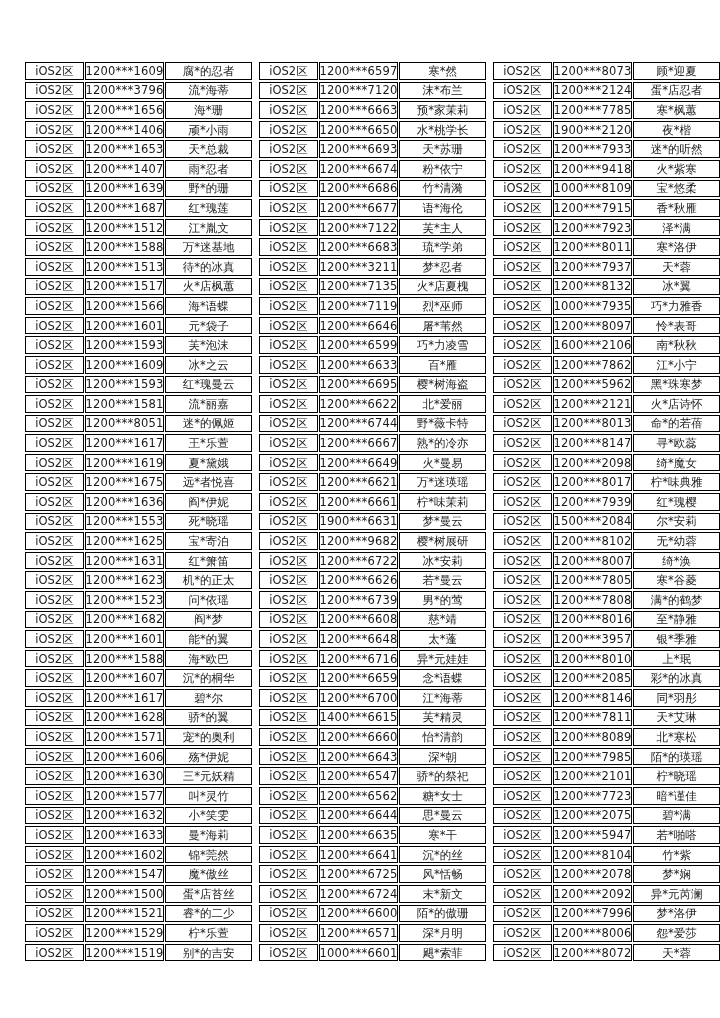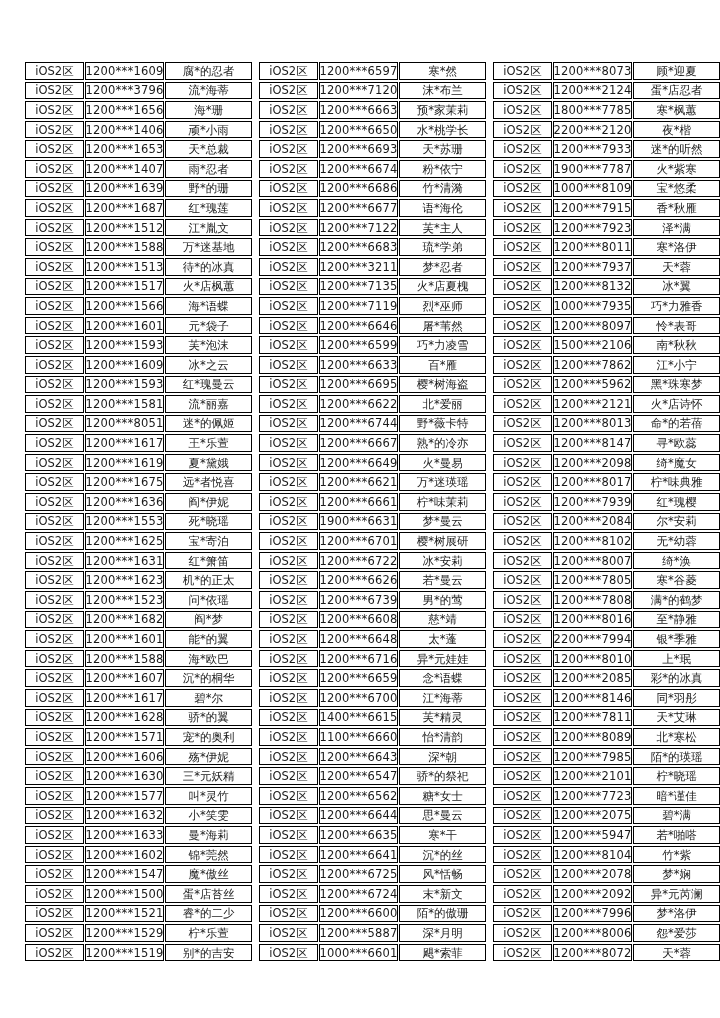--- a/index.html
+++ b/index.html
@@ -403,21 +403,21 @@
           <div class="cell account">1200***6661</div>
           <div class="cell name">柠*味茉莉</div>
         </div>
         <div class="table-row">
           <div class="cell zone">iOS2区</div>
           <div class="cell account">1900***6631</div>
           <div class="cell name">梦*曼云</div>
         </div>
         <div class="table-row">
           <div class="cell zone">iOS2区</div>
-          <div class="cell account">1200***6701</div>
+          <div class="cell account">1200***9682</div>
           <div class="cell name">樱*树展研</div>
         </div>
         <div class="table-row">
           <div class="cell zone">iOS2区</div>
           <div class="cell account">1200***6722</div>
           <div class="cell name">冰*安莉</div>
         </div>
         <div class="table-row">
           <div class="cell zone">iOS2区</div>
           <div class="cell account">1200***6626</div>
@@ -453,21 +453,21 @@
           <div class="cell account">1200***6700</div>
           <div class="cell name">江*海蒂</div>
         </div>
         <div class="table-row">
           <div class="cell zone">iOS2区</div>
           <div class="cell account">1400***6615</div>
           <div class="cell name">芙*精灵</div>
         </div>
         <div class="table-row">
           <div class="cell zone">iOS2区</div>
-          <div class="cell account">1100***6660</div>
+          <div class="cell account">1200***6660</div>
           <div class="cell name">怡*清韵</div>
         </div>
         <div class="table-row">
           <div class="cell zone">iOS2区</div>
           <div class="cell account">1200***6643</div>
           <div class="cell name">深*朝</div>
         </div>
         <div class="table-row">
           <div class="cell zone">iOS2区</div>
           <div class="cell account">1200***6547</div>
@@ -503,21 +503,21 @@
           <div class="cell account">1200***6724</div>
           <div class="cell name">末*新文</div>
         </div>
         <div class="table-row">
           <div class="cell zone">iOS2区</div>
           <div class="cell account">1200***6600</div>
           <div class="cell name">陌*的傲珊</div>
         </div>
         <div class="table-row">
           <div class="cell zone">iOS2区</div>
-          <div class="cell account">1200***5887</div>
+          <div class="cell account">1200***6571</div>
           <div class="cell name">深*月明</div>
         </div>
         <div class="table-row">
           <div class="cell zone">iOS2区</div>
           <div class="cell account">1000***6601</div>
           <div class="cell name">飓*索菲</div>
         </div>
       </div>
       <div class="player-table">
         <div class="table-row">
@@ -525,36 +525,36 @@
           <div class="cell account">1200***8073</div>
           <div class="cell name">顾*迎夏</div>
         </div>
         <div class="table-row">
           <div class="cell zone">iOS2区</div>
           <div class="cell account">1200***2124</div>
           <div class="cell name">蛋*店忍者</div>
         </div>
         <div class="table-row">
           <div class="cell zone">iOS2区</div>
-          <div class="cell account">1800***7785</div>
+          <div class="cell account">1200***7785</div>
           <div class="cell name">寒*枫蕙</div>
         </div>
         <div class="table-row">
           <div class="cell zone">iOS2区</div>
-          <div class="cell account">2200***2120</div>
+          <div class="cell account">1900***2120</div>
           <div class="cell name">夜*楷</div>
         </div>
         <div class="table-row">
           <div class="cell zone">iOS2区</div>
           <div class="cell account">1200***7933</div>
           <div class="cell name">迷*的听然</div>
         </div>
         <div class="table-row">
           <div class="cell zone">iOS2区</div>
-          <div class="cell account">1900***7787</div>
+          <div class="cell account">1200***9418</div>
           <div class="cell name">火*紫寒</div>
         </div>
         <div class="table-row">
           <div class="cell zone">iOS2区</div>
           <div class="cell account">1000***8109</div>
           <div class="cell name">宝*悠柔</div>
         </div>
         <div class="table-row">
           <div class="cell zone">iOS2区</div>
           <div class="cell account">1200***7915</div>
@@ -585,21 +585,21 @@
           <div class="cell account">1000***7935</div>
           <div class="cell name">巧*力雅香</div>
         </div>
         <div class="table-row">
           <div class="cell zone">iOS2区</div>
           <div class="cell account">1200***8097</div>
           <div class="cell name">怜*表哥</div>
         </div>
         <div class="table-row">
           <div class="cell zone">iOS2区</div>
-          <div class="cell account">1500***2106</div>
+          <div class="cell account">1600***2106</div>
           <div class="cell name">南*秋秋</div>
         </div>
         <div class="table-row">
           <div class="cell zone">iOS2区</div>
           <div class="cell account">1200***7862</div>
           <div class="cell name">江*小宁</div>
         </div>
         <div class="table-row">
           <div class="cell zone">iOS2区</div>
           <div class="cell account">1200***5962</div>
@@ -630,21 +630,21 @@
           <div class="cell account">1200***8017</div>
           <div class="cell name">柠*味典雅</div>
         </div>
         <div class="table-row">
           <div class="cell zone">iOS2区</div>
           <div class="cell account">1200***7939</div>
           <div class="cell name">红*瑰樱</div>
         </div>
         <div class="table-row">
           <div class="cell zone">iOS2区</div>
-          <div class="cell account">1200***2084</div>
+          <div class="cell account">1500***2084</div>
           <div class="cell name">尔*安莉</div>
         </div>
         <div class="table-row">
           <div class="cell zone">iOS2区</div>
           <div class="cell account">1200***8102</div>
           <div class="cell name">无*幼蓉</div>
         </div>
         <div class="table-row">
           <div class="cell zone">iOS2区</div>
           <div class="cell account">1200***8007</div>
@@ -660,21 +660,21 @@
           <div class="cell account">1200***7808</div>
           <div class="cell name">满*的鹤梦</div>
         </div>
         <div class="table-row">
           <div class="cell zone">iOS2区</div>
           <div class="cell account">1200***8016</div>
           <div class="cell name">至*静雅</div>
         </div>
         <div class="table-row">
           <div class="cell zone">iOS2区</div>
-          <div class="cell account">2200***7994</div>
+          <div class="cell account">1200***3957</div>
           <div class="cell name">银*季雅</div>
         </div>
         <div class="table-row">
           <div class="cell zone">iOS2区</div>
           <div class="cell account">1200***8010</div>
           <div class="cell name">上*珉</div>
         </div>
         <div class="table-row">
           <div class="cell zone">iOS2区</div>
           <div class="cell account">1200***2085</div>

